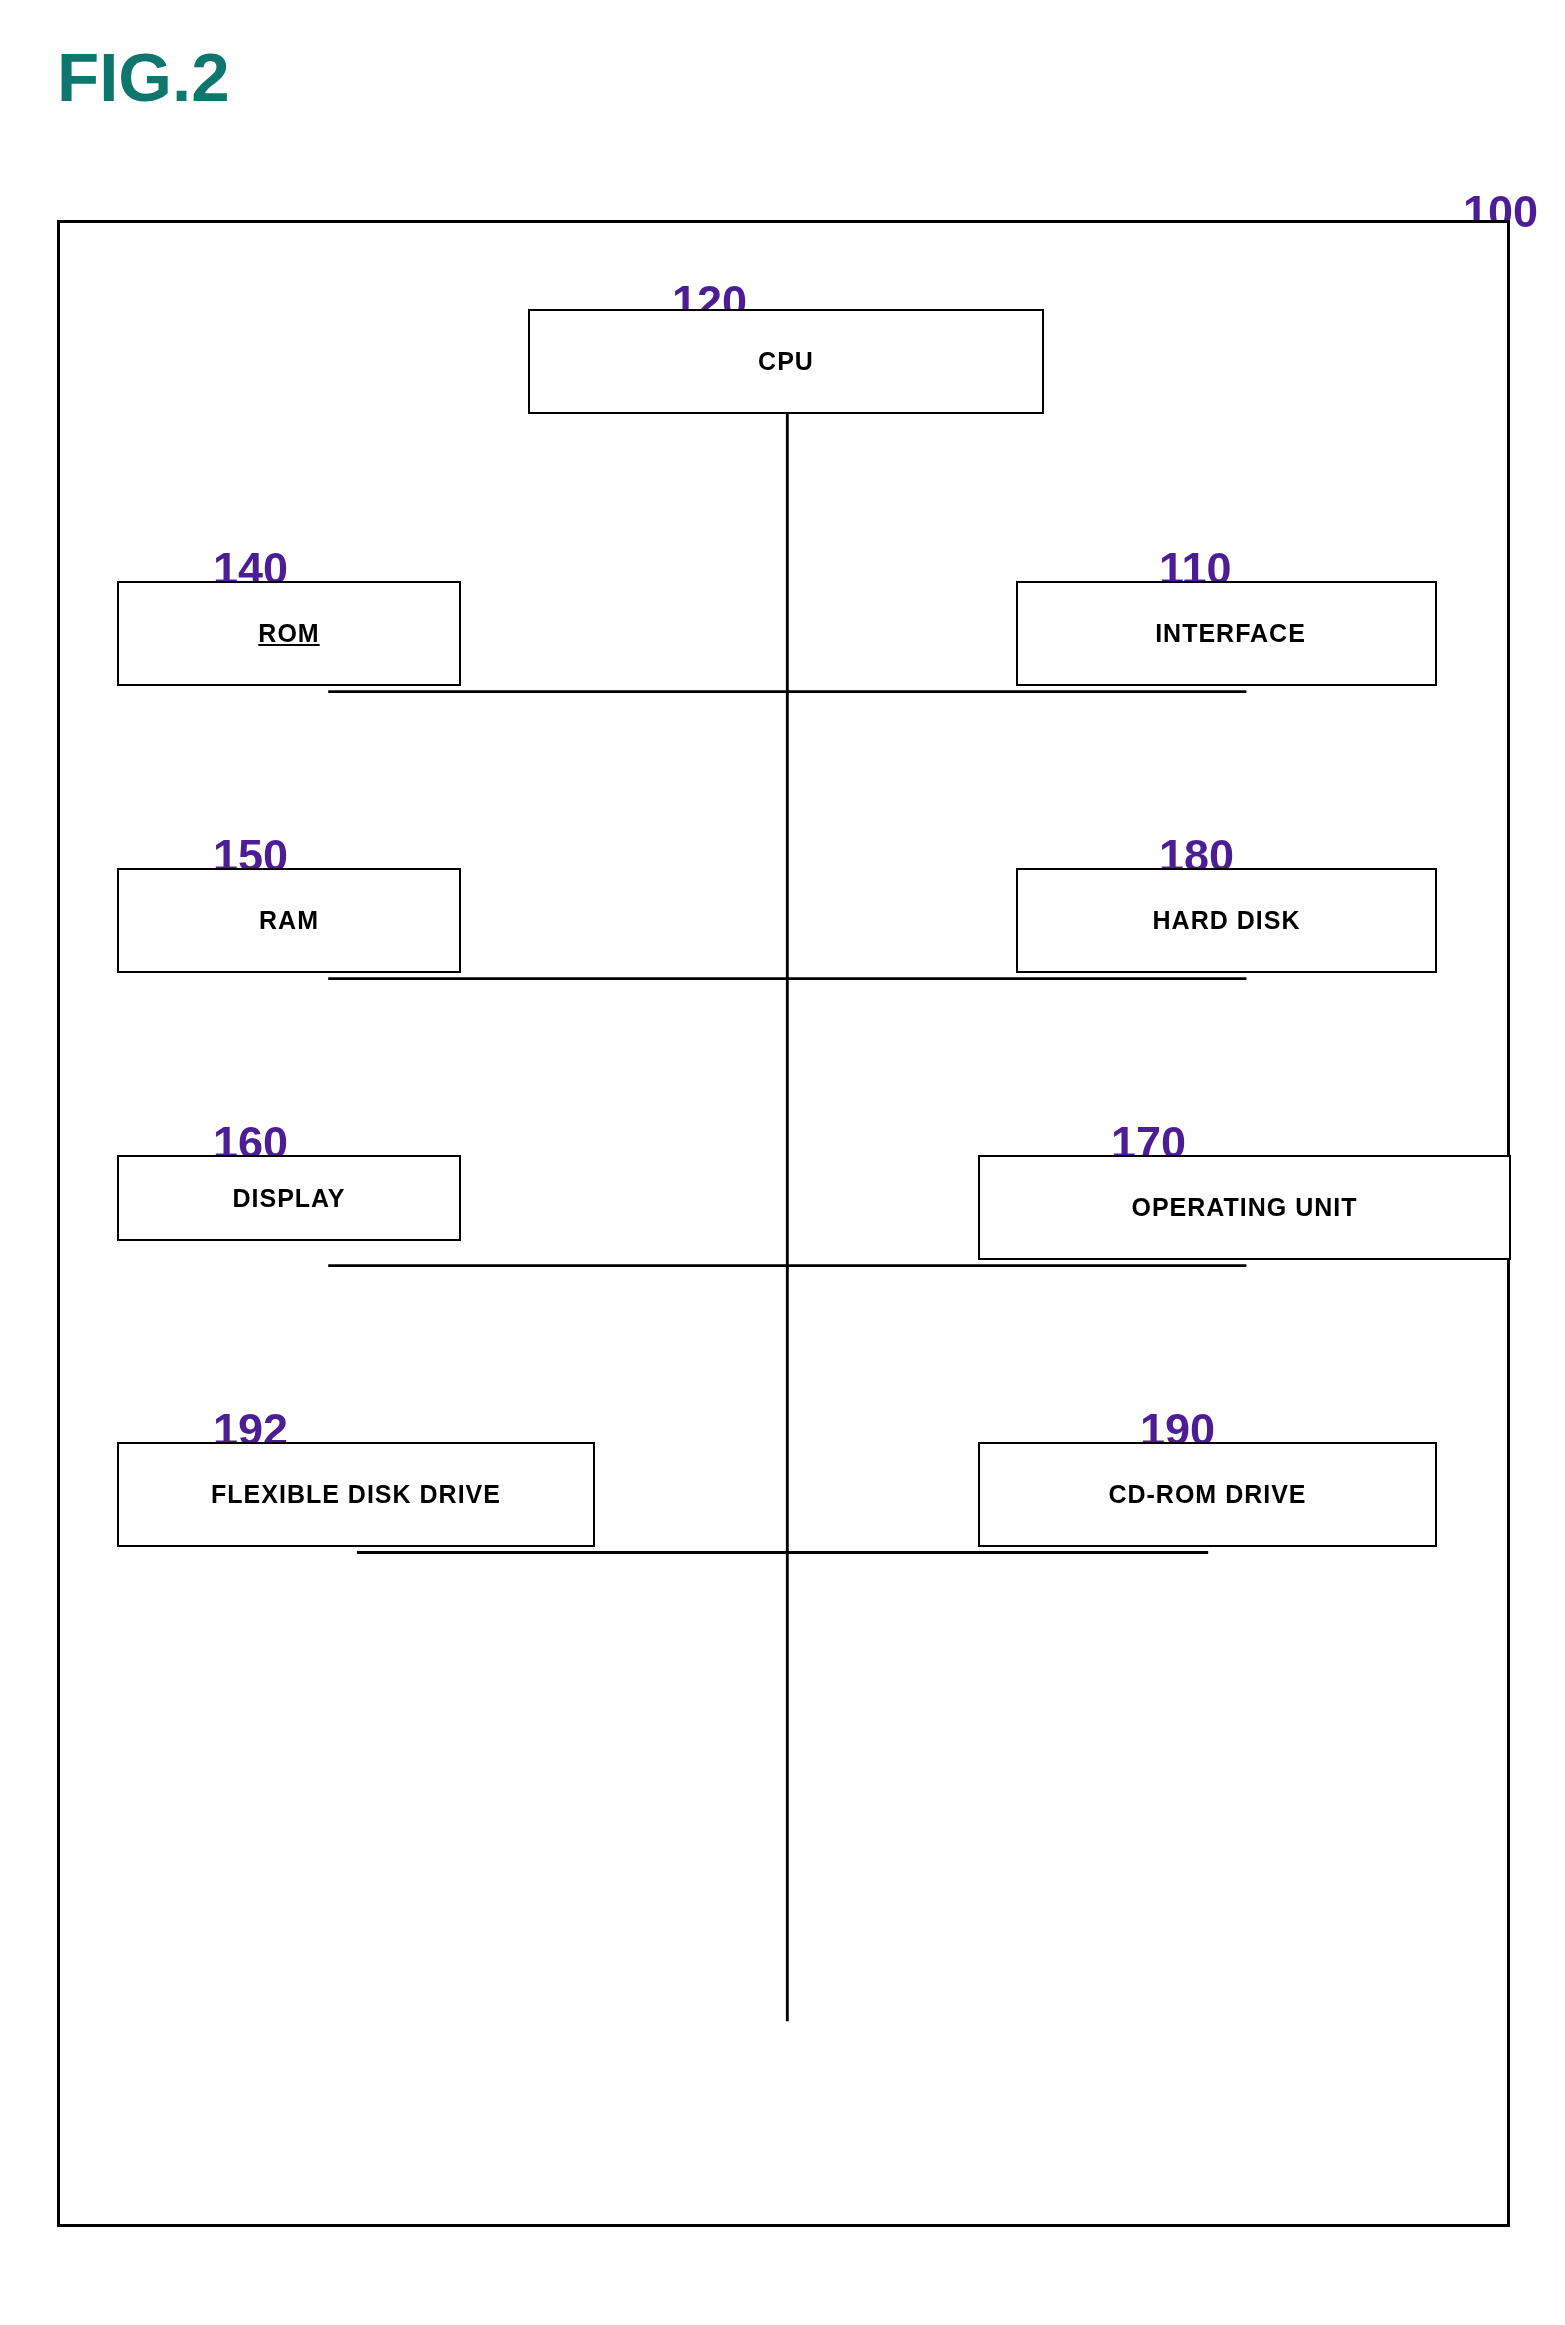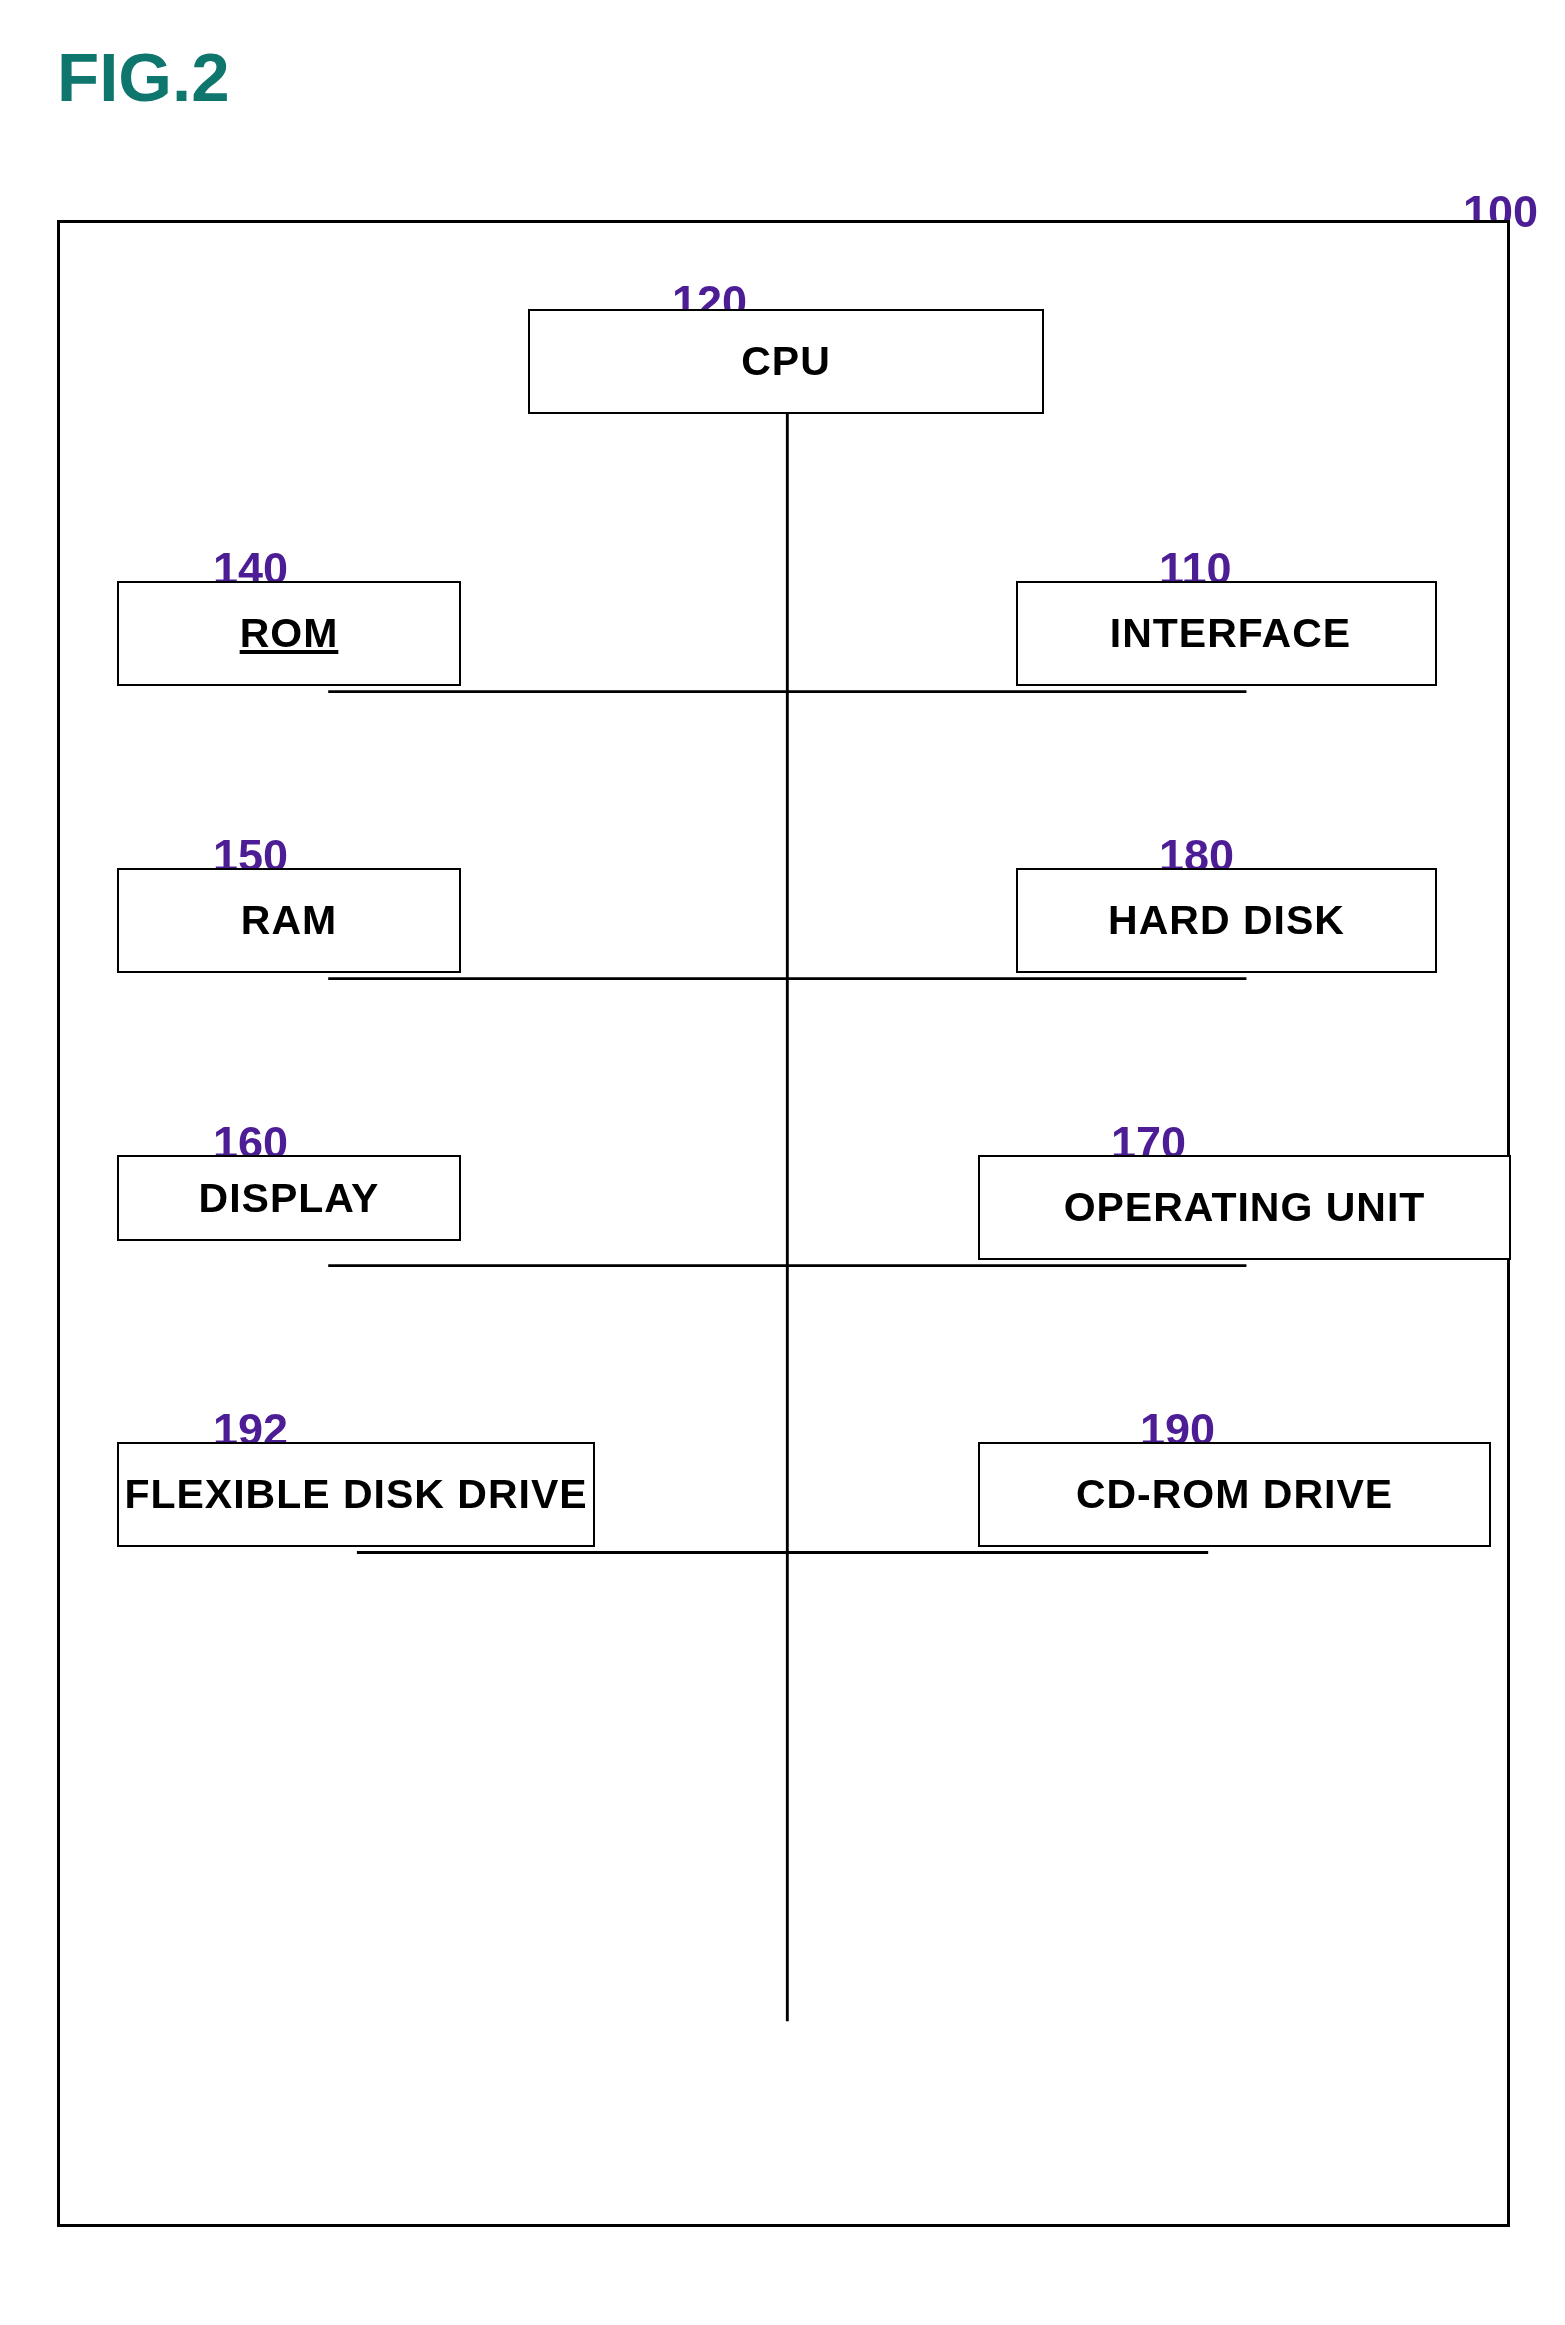--- a/index.html
+++ b/index.html
@@ -41,21 +41,21 @@
     }
 
     
     .diag-box {
       position: absolute;
       border: 2.9px solid #000;
       background: #fff;
       display: flex;
       align-items: center;
       justify-content: center;
-      font-size: 41px;
+      font-size: 25px;
       font-weight: bold;
       color: #000;
       letter-spacing: 1px;
     }
 
     
     svg.connectors {
       position: absolute;
       top: 0;
       left: 0;
@@ -135,18 +135,18 @@
   <div class="diag-box" style="top: 932px; left: 918px; width: 533px; height: 105px;">
     <span>OPERATING UNIT</span>
   </div>
 
   <div class="ref-label" style="top: 1181px; left: 153px;">192</div>
   <div class="diag-box" style="top: 1219px; left: 57px; width: 478px; height: 105px;">
     <span>FLEXIBLE DISK DRIVE</span>
   </div>
 
   <div class="ref-label" style="top: 1181px; left: 1080px;">190</div>
-  <div class="diag-box" style="top: 1219px; left: 918px; width: 513px; height: 105px;">
+  <div class="diag-box" style="top: 1219px; left: 918px; width: 459px; height: 105px;">
     <span>CD-ROM DRIVE</span>
   </div>
 
 </div>
 
 
 </body></html>

